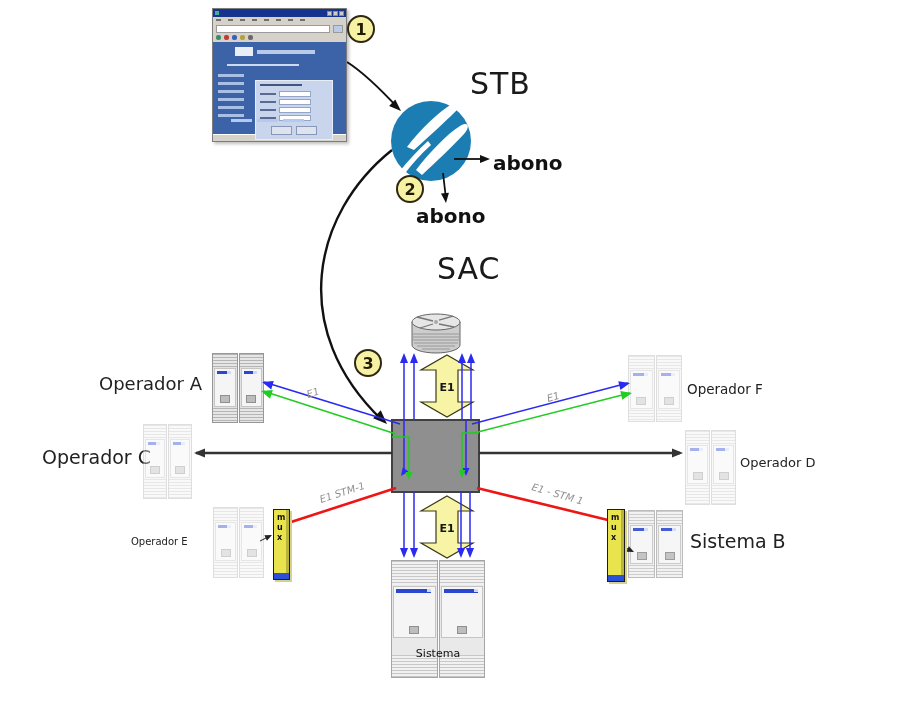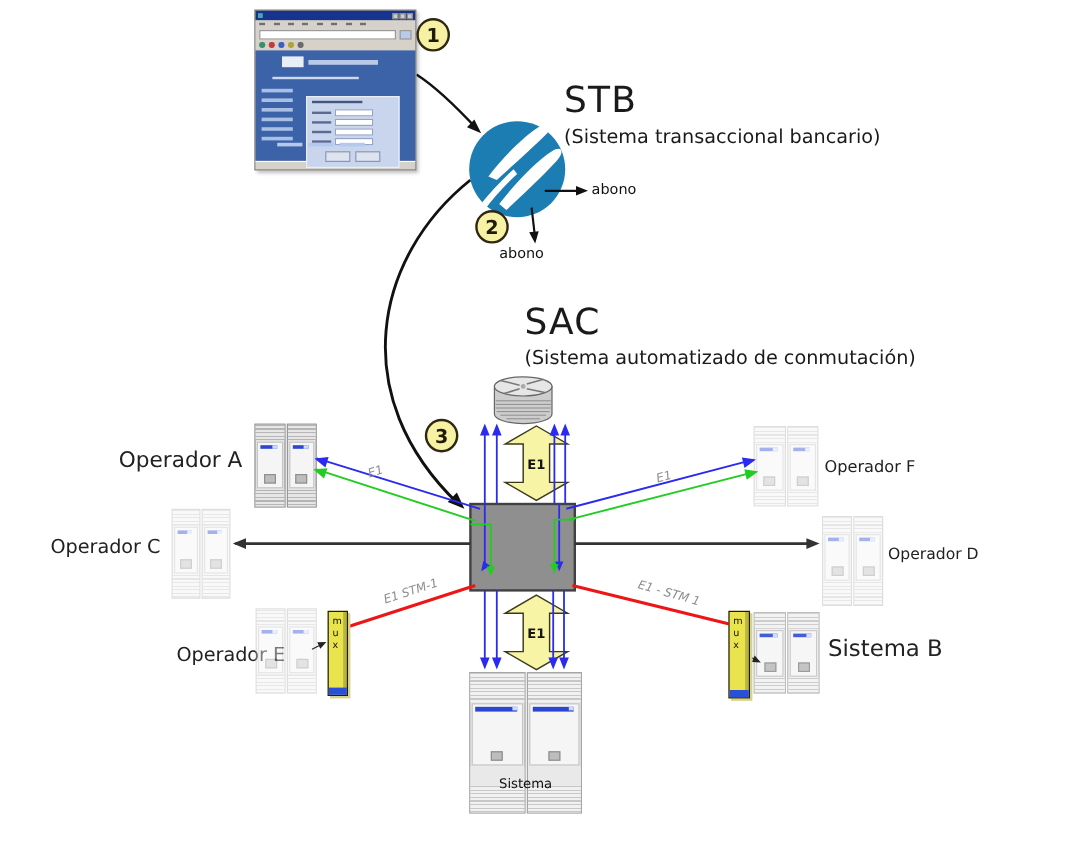--- a/index.html
+++ b/index.html
@@ -3,21 +3,21 @@
 <meta charset="utf-8">
 <style>
   html,body{margin:0;padding:0;background:#ffffff;}
   .stage{position:relative;width:906px;height:722px;background:#ffffff;overflow:hidden;
          font-family:"DejaVu Sans",sans-serif;color:#111;}
   .abs{position:absolute;}
 
   
   .big-title{font-size:30px;color:#1a1a1a;letter-spacing:1px;}
   .sub-title{font-size:16px;color:#1a1a1a;}
-  .flow-label{font-size:12px;font-weight:normal;color:#111;text-align:right;}
+  .flow-label{font-size:20px;font-weight:bold;color:#111;text-align:right;}
   .op-label{color:#222;}
   .switch-label{font-size:11px;color:#111;text-align:center;}
 
   
   .step{position:absolute;width:24px;height:24px;border:2.5px solid #2e2712;border-radius:50%;
         background:#f7f1a3;color:#201a06;font-size:16px;font-weight:bold;
         display:flex;align-items:center;justify-content:center;z-index:5;}
 
   
   .rack{position:absolute;display:flex;gap:1px;z-index:1;}
@@ -37,21 +37,21 @@
   .rack-switch{z-index:1;}
   .rack-switch .cab{background:#e9e9e9;border-color:#a5a5a5;}
   .rack-switch .vt{height:24px;}
   .rack-switch .door{height:50px;}
   .rack-switch .stripe{height:4px;}
   .rack-switch .mid{height:16px;background:#e9e9e9;}
 
   
   .mux{position:absolute;background:#e9e44d;border:1.5px solid #1c1c1c;z-index:3;
        box-shadow:inset -3px 0 0 #b9b43c, 2px 2px 0 #d6d28e;}
-  .mux .muxtxt{position:absolute;top:3px;left:3px;width:7px;font-size:8px;font-weight:normal;
+  .mux .muxtxt{position:absolute;top:3px;left:3px;width:7px;font-size:8px;font-weight:bold;
                line-height:10px;word-break:break-all;color:#101010;}
   .mux .muxblue{position:absolute;left:0;right:0;bottom:0;height:6px;background:#2a50d8;}
 
   
   .browser{position:absolute;left:212px;top:8px;width:133px;height:132px;background:#d6d2ca;
            border:1px solid #7d7d7d;box-shadow:2px 2px 3px rgba(0,0,0,.25);z-index:4;
            display:flex;flex-direction:column;}
   .tbar{height:8px;background:#16338e;display:flex;align-items:center;justify-content:space-between;padding:0 2px;}
   .tdot{width:4px;height:4px;background:#3fae9e;}
   .tbtns{display:flex;gap:1px;}
@@ -460,27 +460,25 @@
         </div>
     </div>
     <div class="sbar"></div>
   </div>
 
   <div class="step" style="left:347px;top:15px;">1</div>
   <div class="step" style="left:396px;top:175px;">2</div>
   <div class="step" style="left:354px;top:349px;">3</div>
 
   <div class="abs big-title" style="left:470px;top:66px;">STB</div>
-  <div class="abs sub-title" style="left:470px;top:104px;">(Sistema transaccional bancario)</div>
   <div class="abs flow-label" style="left:493px;top:151px;">abono</div>
   <div class="abs flow-label" style="left:416px;top:204px;">abono</div>
 
   <div class="abs big-title" style="left:437px;top:251px;">SAC</div>
-  <div class="abs sub-title" style="left:437px;top:288px;">(Sistema automatizado de conmutación)</div>
 
   <div class="abs op-label" style="left:99px;top:373px;font-size:18px;">Operador A</div>
-  <div class="abs op-label" style="left:42px;top:446px;font-size:16px;">Operador C</div>
-  <div class="abs op-label" style="left:147px;top:536px;font-size:16px;">Operador E</div>
+  <div class="abs op-label" style="left:42px;top:446px;font-size:19px;">Operador C</div>
+  <div class="abs op-label" style="left:131px;top:536px;font-size:10px;">Operador E</div>
   <div class="abs op-label" style="left:687px;top:381px;font-size:13.5px;">Operador F</div>
   <div class="abs op-label" style="left:740px;top:455px;font-size:13px;">Operador D</div>
   <div class="abs op-label" style="left:690px;top:530px;font-size:19px;">Sistema B</div>
 
 </div>
 
 </body></html>

